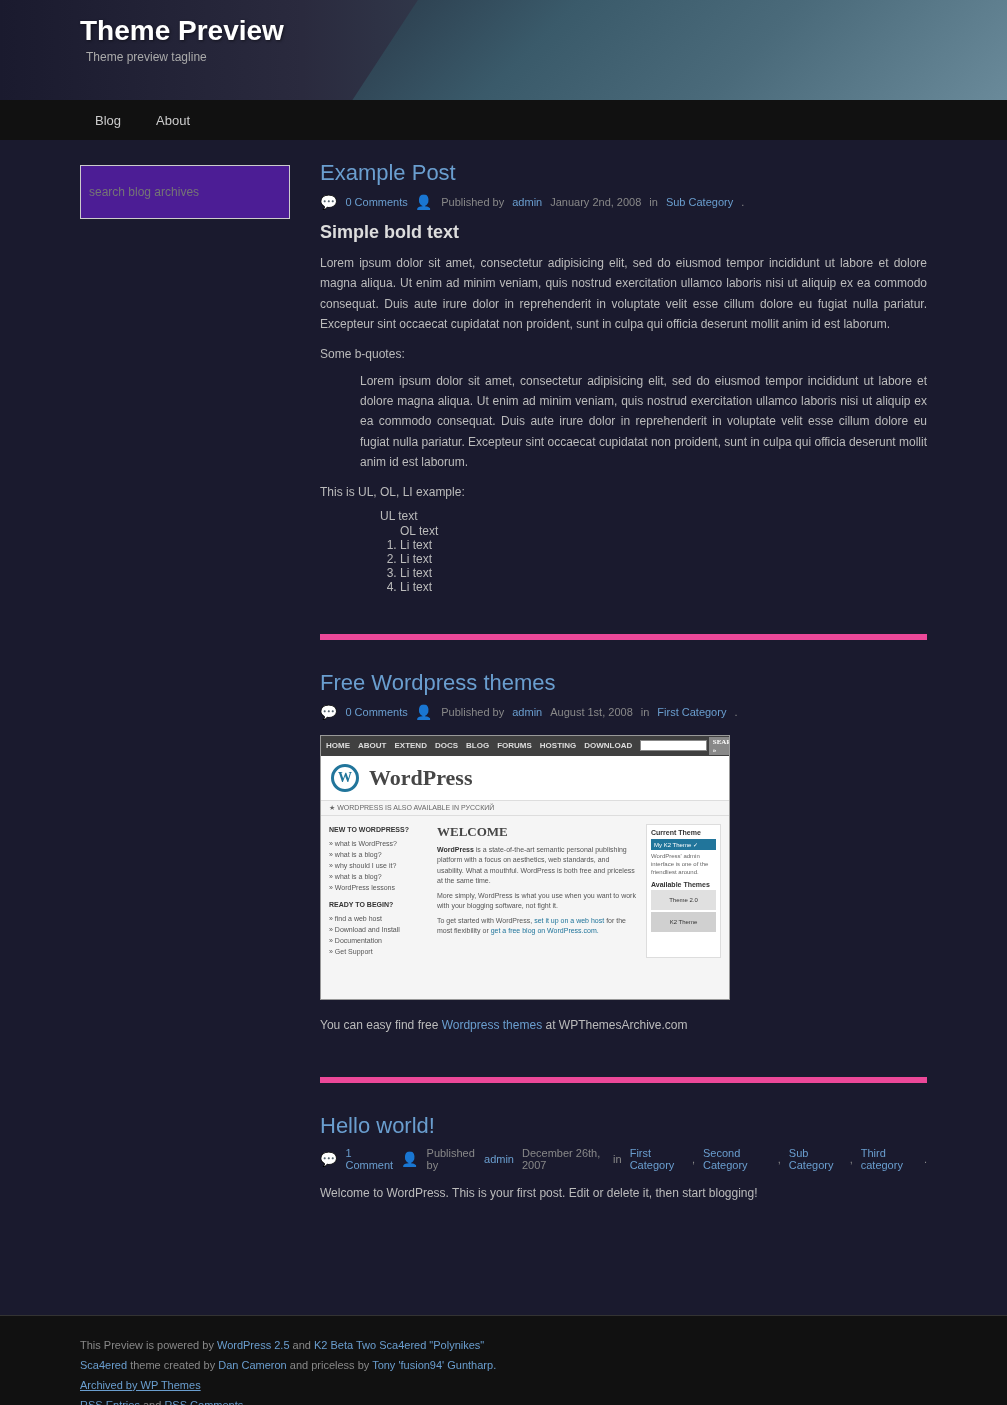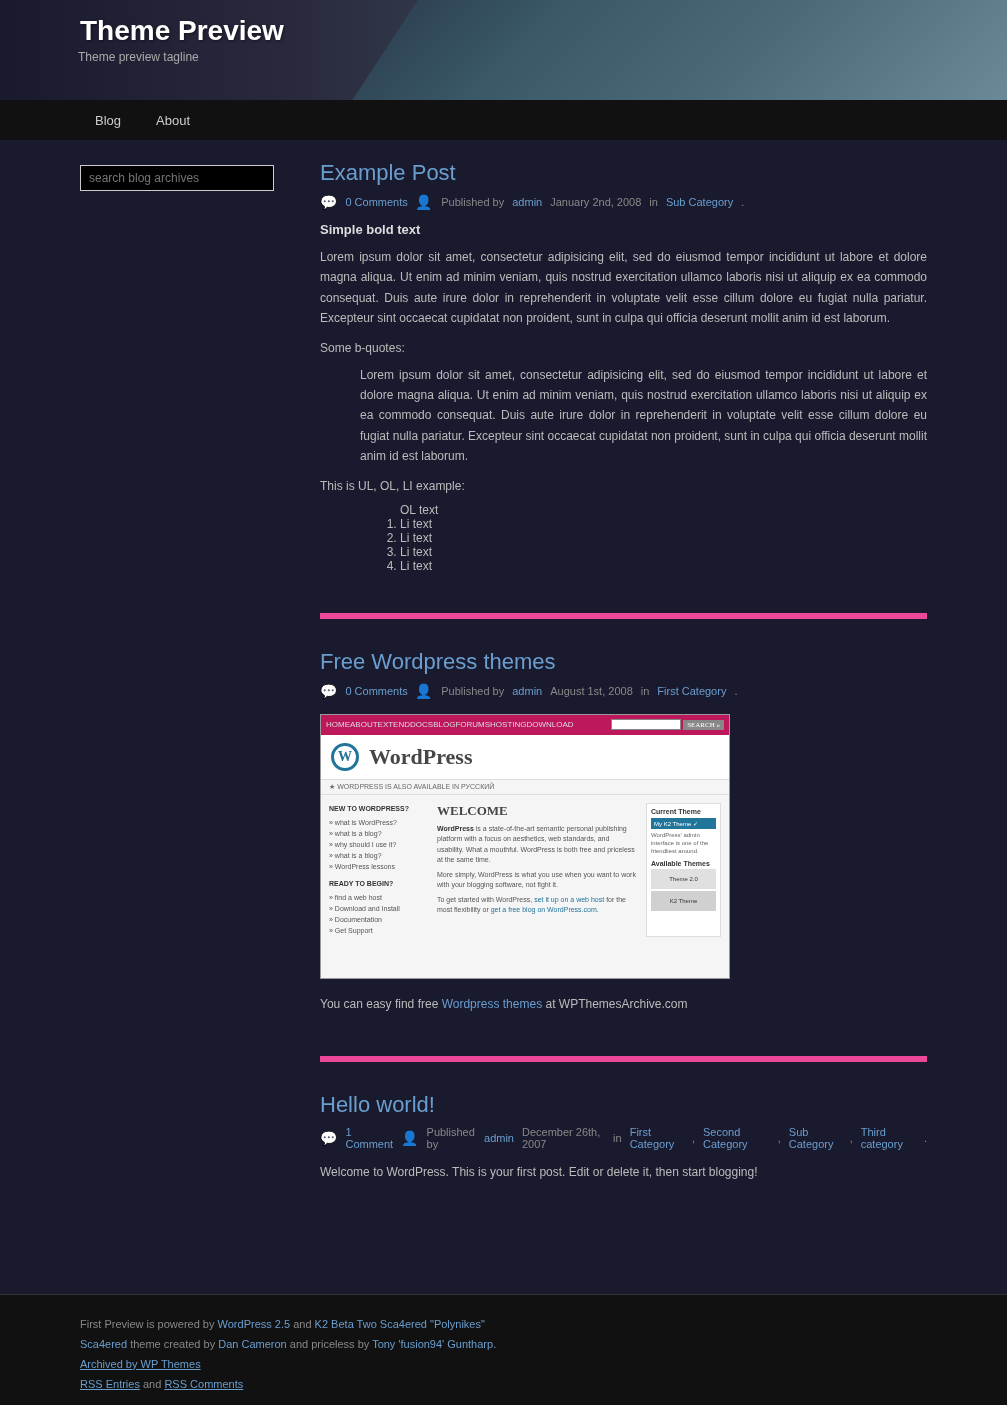--- a/index.html
+++ b/index.html
@@ -33,21 +33,21 @@
       left: 80px;
       font-size: 28px;
       font-weight: bold;
       color: #fff;
       font-family: Arial, sans-serif;
       text-shadow: 1px 1px 3px rgba(0,0,0,0.5);
     }
     #site-tagline {
       position: absolute;
       top: 50px;
-      left: 78px;
+      left: 86px;
       font-size: 12px;
       color: #aaa;
       font-family: Arial, sans-serif;
     }
 
     
     #nav {
       background-color: #111;
       padding: 0 80px;
       height: 40px;
@@ -72,23 +72,23 @@
       gap: 20px;
     }
 
     
     #sidebar {
       width: 220px;
       flex-shrink: 0;
       padding-top: 5px;
     }
     #search-input {
-      width: 194px;
-      padding: 5px 8px;
-      background: #000000;
+      width: 210px;
+      padding: 19px 8px;
+      background: #4c1d95;
       border: 1px solid #ccc;
       font-size: 12px;
       color: #999;
       font-family: Arial, sans-serif;
     }
 
     
     #main {
       flex: 1;
       min-width: 0;
@@ -124,21 +124,21 @@
       color: #6a9ecf;
       font-size: 14px;
     }
     .meta-link {
       color: #6a9ecf;
       text-decoration: none;
     }
     .post-subtitle {
       font-weight: bold;
       color: #ddd;
-      font-size: 13px;
+      font-size: 18px;
       margin-bottom: 10px;
       font-family: Arial, sans-serif;
     }
     .post-text {
       color: #bbb;
       font-size: 12px;
       line-height: 1.7;
       text-align: justify;
       margin-bottom: 12px;
       font-family: Arial, sans-serif;
@@ -188,26 +188,27 @@
       overflow: hidden;
       position: relative;
     }
     .wp-screenshot-inner {
       width: 100%;
       height: 100%;
       background: #f5f5f5;
       position: relative;
     }
     .wp-nav-bar {
-      background: #be185d;
+      background: #404040;
       height: 20px;
       display: flex;
       align-items: center;
       padding: 0 5px;
-      gap: 0;
+      gap: 8px;
+      font-weight: bold;
     }
     .wp-nav-item {
       color: #ddd;
       font-size: 8px;
       font-family: Arial, sans-serif;
     }
     .wp-logo-area {
       display: flex;
       align-items: center;
       padding: 8px 10px;
@@ -295,20 +296,21 @@
         <span>in</span>
         <a class="meta-link">Sub Category</a>
         <span>.</span>
       </div>
       <p class="post-subtitle">Simple bold text</p>
       <p class="post-text">Lorem ipsum dolor sit amet, consectetur adipisicing elit, sed do eiusmod tempor incididunt ut labore et dolore magna aliqua. Ut enim ad minim veniam, quis nostrud exercitation ullamco laboris nisi ut aliquip ex ea commodo consequat. Duis aute irure dolor in reprehenderit in voluptate velit esse cillum dolore eu fugiat nulla pariatur. Excepteur sint occaecat cupidatat non proident, sunt in culpa qui officia deserunt mollit anim id est laborum.</p>
       <p class="post-label">Some b-quotes:</p>
       <blockquote>Lorem ipsum dolor sit amet, consectetur adipisicing elit, sed do eiusmod tempor incididunt ut labore et dolore magna aliqua. Ut enim ad minim veniam, quis nostrud exercitation ullamco laboris nisi ut aliquip ex ea commodo consequat. Duis aute irure dolor in reprehenderit in voluptate velit esse cillum dolore eu fugiat nulla pariatur. Excepteur sint occaecat cupidatat non proident, sunt in culpa qui officia deserunt mollit anim id est laborum.</blockquote>
       <p class="post-label" style="margin-top:12px;">This is UL, OL, LI example:</p>
       <div class="list-section">
+        <div class="ul-label">UL text</div>
         <div class="ol-label" style="margin-top:1px;">OL text</div>
         <ol class="ol-example">
           <li>Li text</li>
           <li>Li text</li>
           <li>Li text</li>
           <li>Li text</li>
         </ol>
       </div>
     </article>
 
@@ -423,21 +425,21 @@
         <span>.</span>
       </div>
       <p class="post-text">Welcome to WordPress. This is your first post. Edit or delete it, then start blogging!</p>
     </article>
 
   </main>
 </div>
 
 <footer id="footer">
   <p class="footer-text">
-    <span>First Preview is powered by</span>
+    <span>This Preview is powered by</span>
     <a class="footer-link">WordPress 2.5</a>
     <span>and</span>
     <a class="footer-link">K2 Beta Two Sca4ered "Polynikes"</a>
     <br>
     <a class="footer-link">Sca4ered</a>
     <span>theme created by</span>
     <a class="footer-link">Dan Cameron</a>
     <span>and priceless by</span>
     <a class="footer-link">Tony 'fusion94' Guntharp.</a>
     <br>

